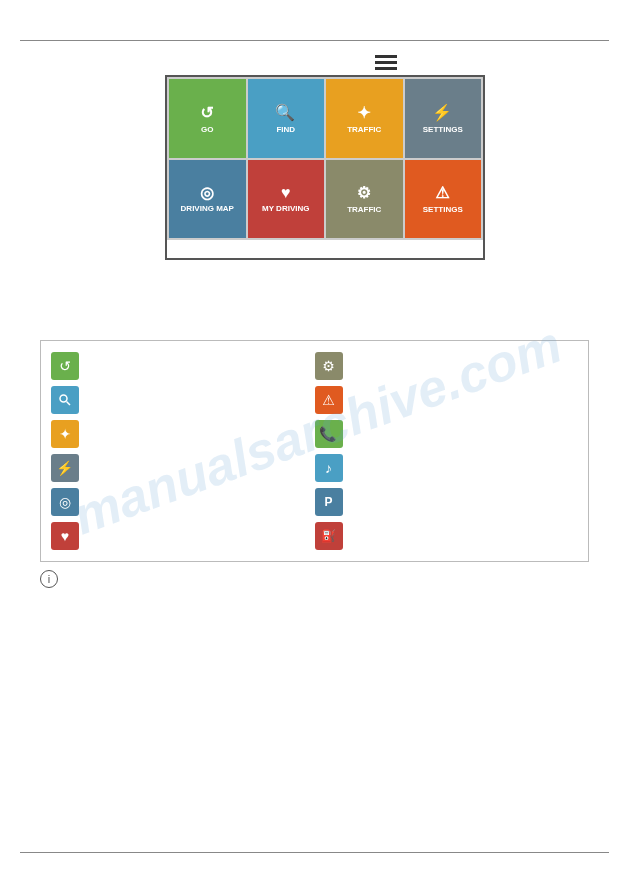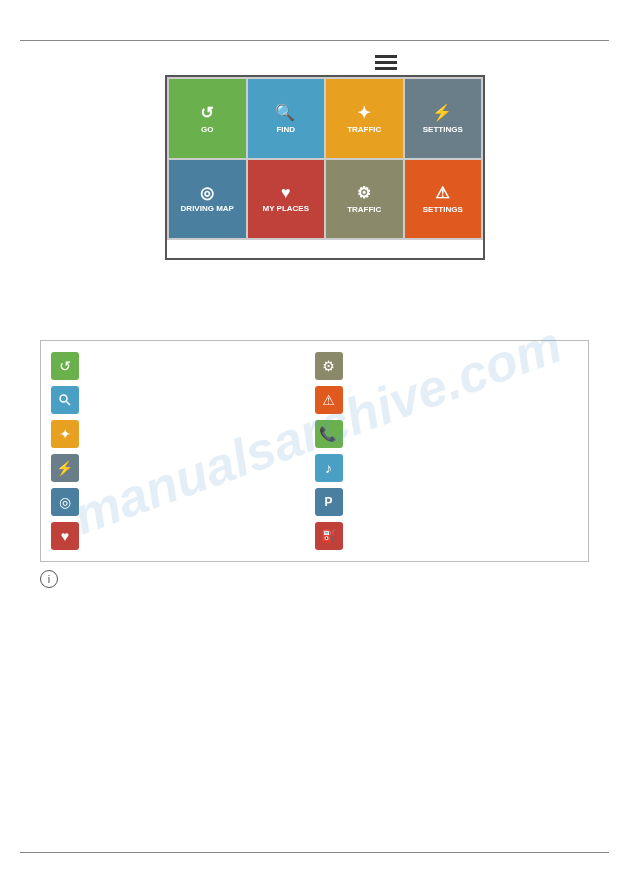--- a/index.html
+++ b/index.html
@@ -240,21 +240,21 @@
       <span>SETTINGS</span>
     </div>
 
     <div class="tile tile-driving">
       <span class="tile-icon">◎</span>
       <span style="text-align:center;line-height:1.1;">DRIVING MAP</span>
     </div>
 
     <div class="tile tile-myplaces">
       <span class="tile-icon">♥</span>
-      <span style="text-align:center;line-height:1.1;">MY PLACES</span>
+      <span style="text-align:center;line-height:1.1;">MY DRIVING</span>
     </div>
 
     <div class="tile tile-settings">
       <span class="tile-icon">⚙</span>
       <span>TRAFFIC</span>
     </div>
 
     <div class="tile tile-traffic">
       <span class="tile-icon">⚠</span>
       <span>SETTINGS</span>

